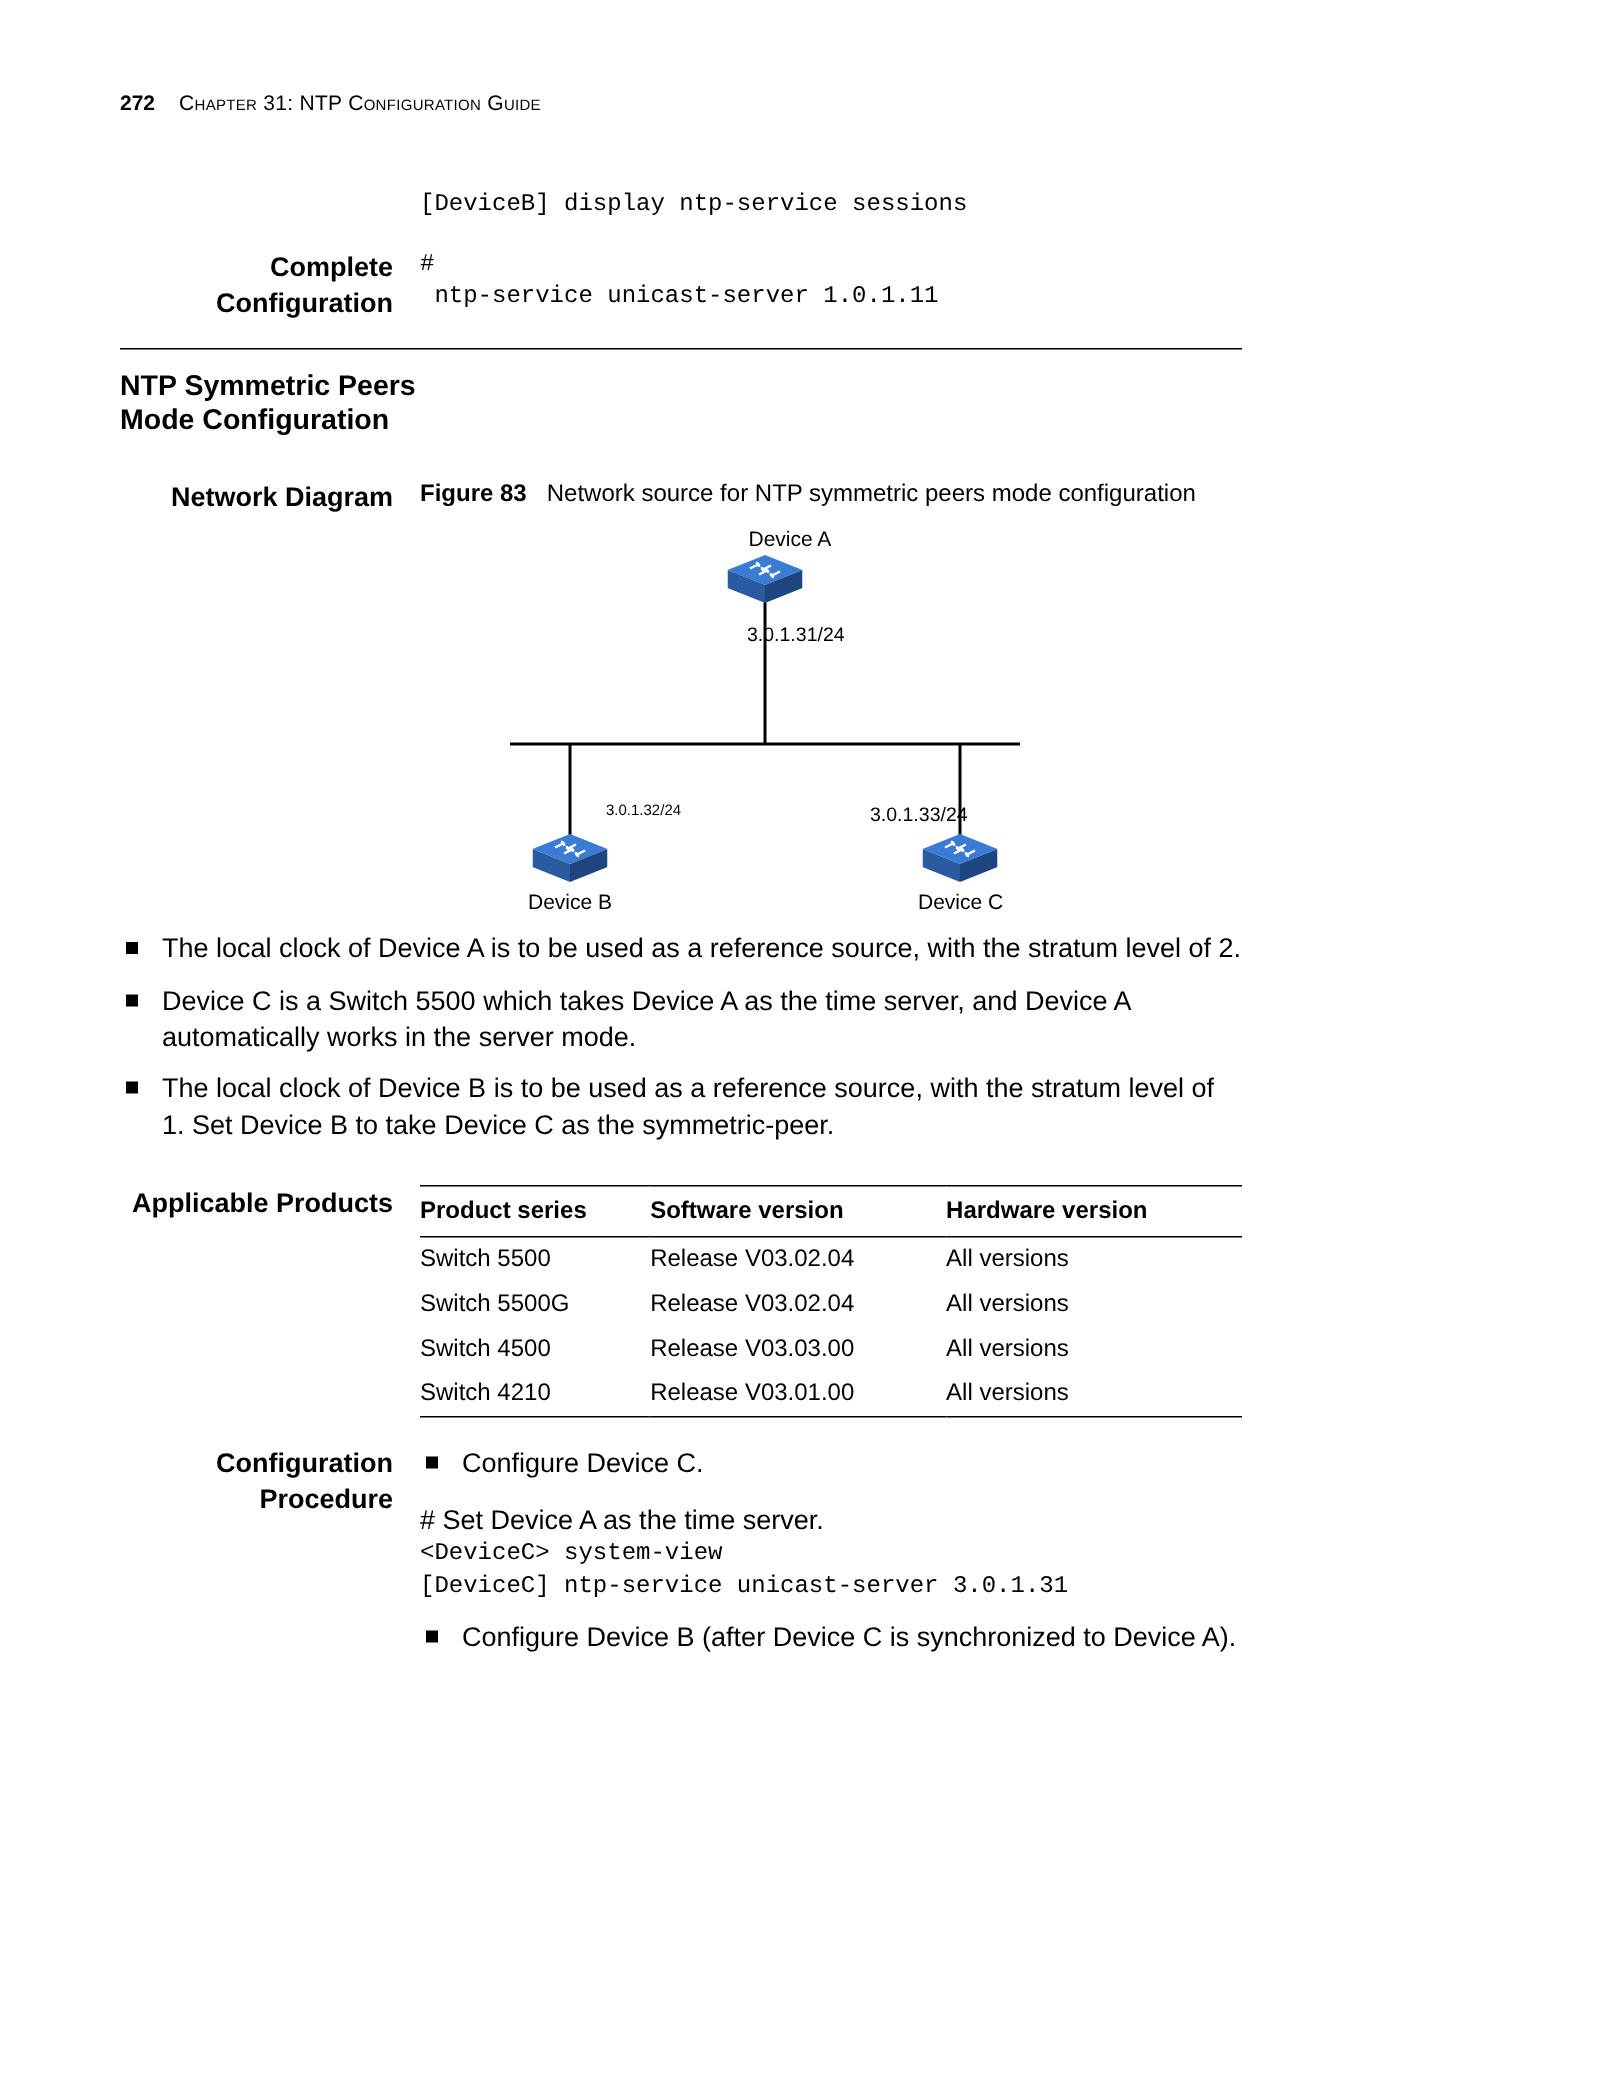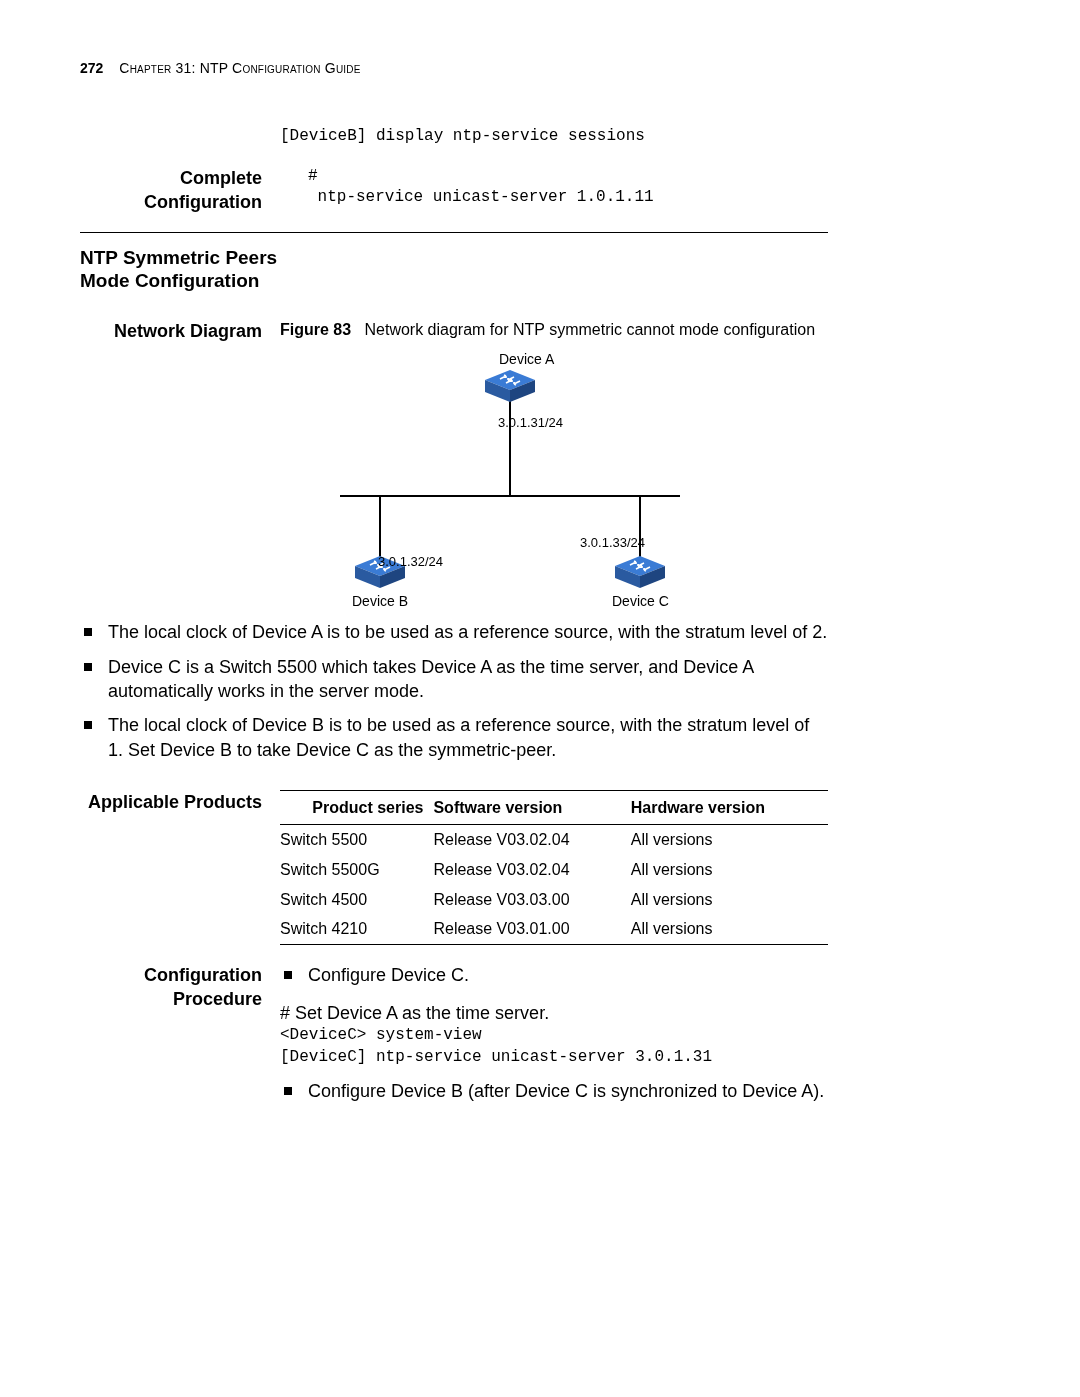--- a/index.html
+++ b/index.html
@@ -143,38 +143,38 @@
   <div class="page-header">
     <span class="page-number">272</span>
     <span class="chapter-title">Chapter 31: NTP Configuration Guide</span>
   </div>
 
   <div class="row">
     <div class="label-col"></div>
     <div class="body-col code">[DeviceB] display ntp-service sessions</div>
   </div>
 
-  <div class="row" style="margin-top:14px;gap:28px;">
+  <div class="row" style="margin-top:14px;">
     <div class="label-col">Complete Configuration</div>
     <div class="body-col code">#
  ntp-service unicast-server 1.0.1.11</div>
   </div>
 
 
   <hr class="section-rule">
   <div class="section-title-row">
     <div class="section-title">NTP Symmetric Peers Mode Configuration</div>
   </div>
 
   <div class="row" style="margin-bottom:4px;">
     <div class="label-col">Network Diagram</div>
     <div class="body-col">
       <div class="fig-caption">
         <span class="fig-num">Figure 83</span>
-        &nbsp;&nbsp;<span>Network diagram for NTP symmetric cannot mode configuration</span>
+        &nbsp;&nbsp;<span>Network source for NTP symmetric peers mode configuration</span>
       </div>
 
       <div class="diagram">
 
         <svg width="560" height="270" style="position:absolute;left:0;top:0;">
 
           <line x1="230" y1="55" x2="230" y2="150" stroke="#000" stroke-width="2"></line>
 
           <line x1="60" y1="150" x2="400" y2="150" stroke="#000" stroke-width="2"></line>
 
@@ -205,21 +205,21 @@
             <polygon points="0,10 25,20 25,32 0,22" fill="#2a5aa0"></polygon>
             <polygon points="50,10 25,20 25,32 50,22" fill="#1e4580"></polygon>
             <g stroke="#fff" stroke-width="1.6" fill="none">
               <path d="M15 9 l6 -3 M21 6 l-2 -1 M21 6 l0 2"></path>
               <path d="M35 11 l-6 3 M29 14 l2 1 M29 14 l0 -2"></path>
               <path d="M21 13 l6 -3 M27 10 l-2 -1 M27 10 l0 2"></path>
               <path d="M29 7 l-6 3 M23 10 l2 1 M23 10 l0 -2"></path>
             </g>
           </svg>
         </div>
-        <div class="dia-label" style="left:98px;top:188px;font-size:13px;margin-top:19px;">3.0.1.32/24</div>
+        <div class="dia-label" style="left:124px;top:188px;font-size:10px;">3.0.1.32/24</div>
         <div class="dia-label" style="left:72px;top:246px;">Device B</div>
 
         <div class="switch-icon" style="position:absolute;left:335px;top:210px;">
           <svg width="50" height="34" viewBox="0 0 50 34">
             <polygon points="25,0 50,10 25,20 0,10" fill="#3a7bd5"></polygon>
             <polygon points="0,10 25,20 25,32 0,22" fill="#2a5aa0"></polygon>
             <polygon points="50,10 25,20 25,32 50,22" fill="#1e4580"></polygon>
             <g stroke="#fff" stroke-width="1.6" fill="none">
               <path d="M15 9 l6 -3 M21 6 l-2 -1 M21 6 l0 2"></path>
               <path d="M35 11 l-6 3 M29 14 l2 1 M29 14 l0 -2"></path>
@@ -243,21 +243,21 @@
       </ul>
     </div>
   </div>
 
   <div class="row" style="margin-top:14px;">
     <div class="label-col">Applicable Products</div>
     <div class="body-col">
       <table class="products">
         <thead>
           <tr class="thead-rule-top thead-rule-bot">
-            <th style="width:28%;text-align:right;">Product series</th>
+            <th style="width:28%;">Product series</th>
             <th style="width:36%;">Software version</th>
             <th>Hardware version</th>
           </tr>
         </thead>
         <tbody>
           <tr>
             <td>Switch 5500</td>
             <td>Release V03.02.04</td>
             <td>All versions</td>
           </tr>

